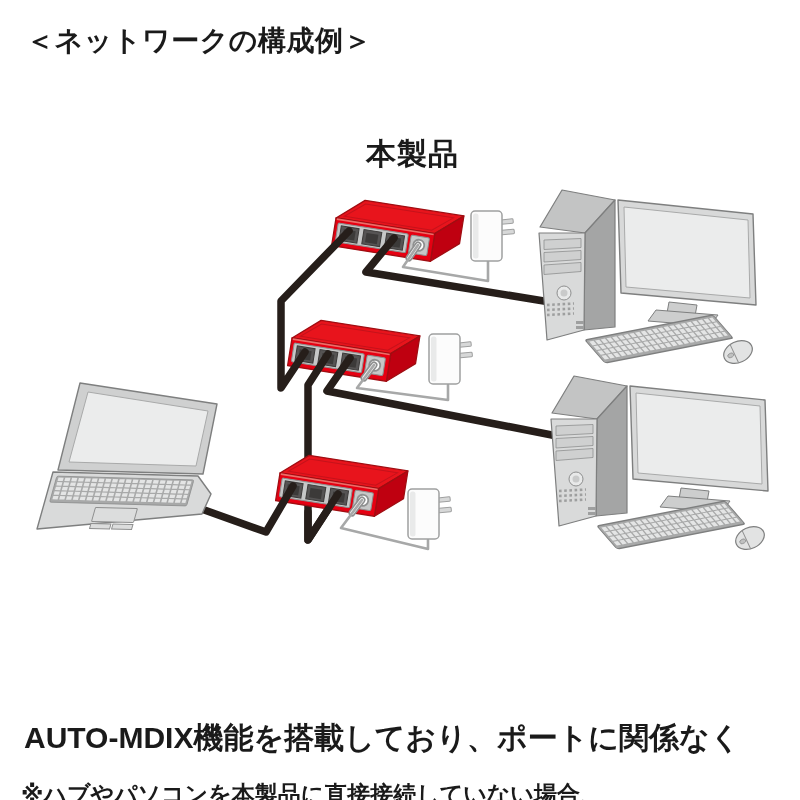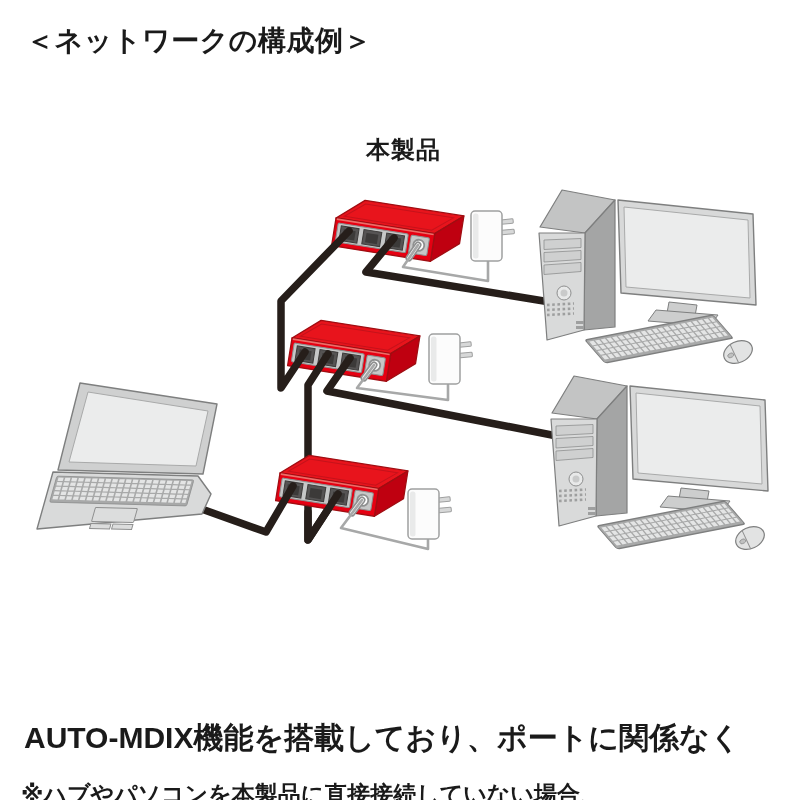--- a/index.html
+++ b/index.html
@@ -1,20 +1,20 @@
 <!DOCTYPE html>
 <html style="--bg: #ffffff; --ink: #1a1a1a; --hub_red: #e60012; --hub_top_red: #e8141c; --hub_side_red: #bf0010; --hub_outline: #a00d12; --hub_hl: #f08078; --port_strip: #c6c7c7; --port_dark: #565454; --port_darker: #3c3a39; --gray_edge: #8f9090; --cable: #261e1a; --pcable: #a7a8a8; --dev_front: #d9dada; --dev_top: #c3c4c4; --dev_side: #a4a5a5; --dev_outline: #7e7f7f; --screen: #ebecec; --kbd_gap: #a8a9a9; --key: #e4e5e5;"><head>
 <meta charset="utf-8">
 <style>
   html,body{margin:0;padding:0;background:#fff;}
   .stage{position:relative;width:800px;height:800px;background:var(--bg);overflow:hidden;
          font-family:"Liberation Sans","DejaVu Sans",sans-serif;color:var(--ink);border-radius:17px;}
   .txt{position:absolute;font-weight:700;color:var(--ink);white-space:pre;}
   #title{left:26px;top:22px;font-size:28px;letter-spacing:.5px;}
-  #product-label{left:366px;top:134px;font-size:24px;letter-spacing:1px;}
+  #product-label{left:366px;top:134px;font-size:30px;letter-spacing:1px;}
   #desc{left:24px;top:638px;font-size:30px;line-height:40px;}
   #note{left:21px;top:717px;font-size:23px;line-height:31px;}
   svg{position:absolute;left:0;top:0;}
 
   
   .hub-top{fill:var(--hub_top_red);stroke:var(--hub_outline);stroke-width:1.3;stroke-linejoin:round}
   .hub-side{fill:var(--hub_side_red);stroke:var(--hub_outline);stroke-width:1.3;stroke-linejoin:round}
   .hub-front{fill:var(--hub_red);stroke:var(--hub_outline);stroke-width:1.3;stroke-linejoin:round}
   .hub-lid-line{fill:none;stroke:#c5121b;stroke-width:1}
   .hub-edge-hl{stroke:var(--hub_hl);stroke-width:1.6;opacity:.85}

